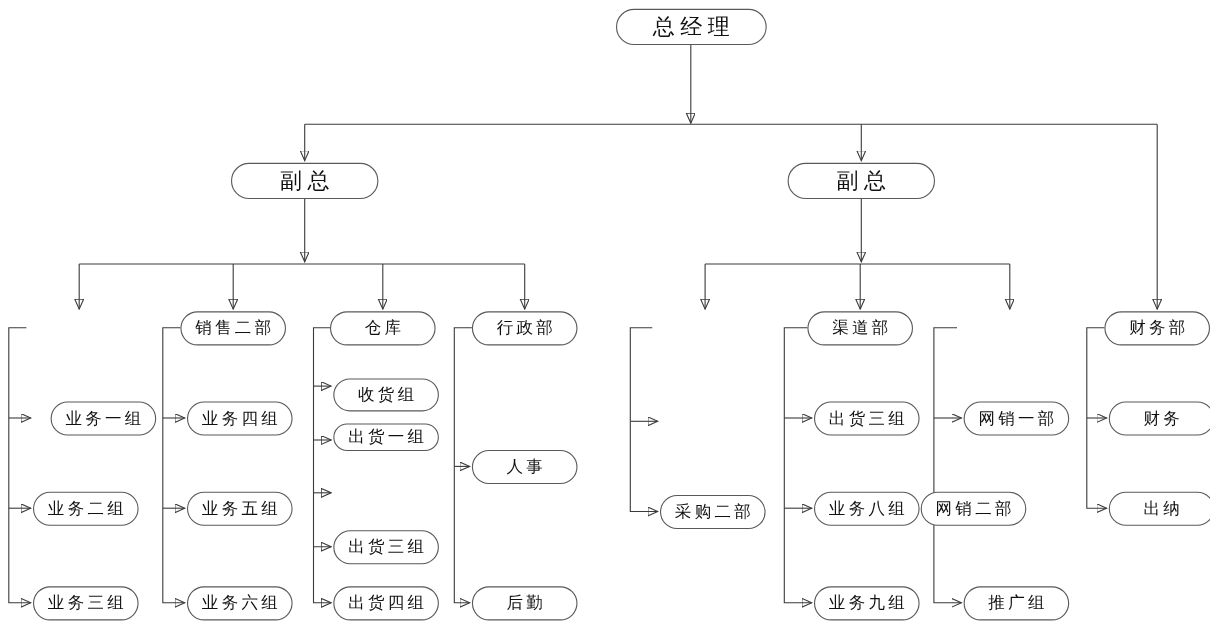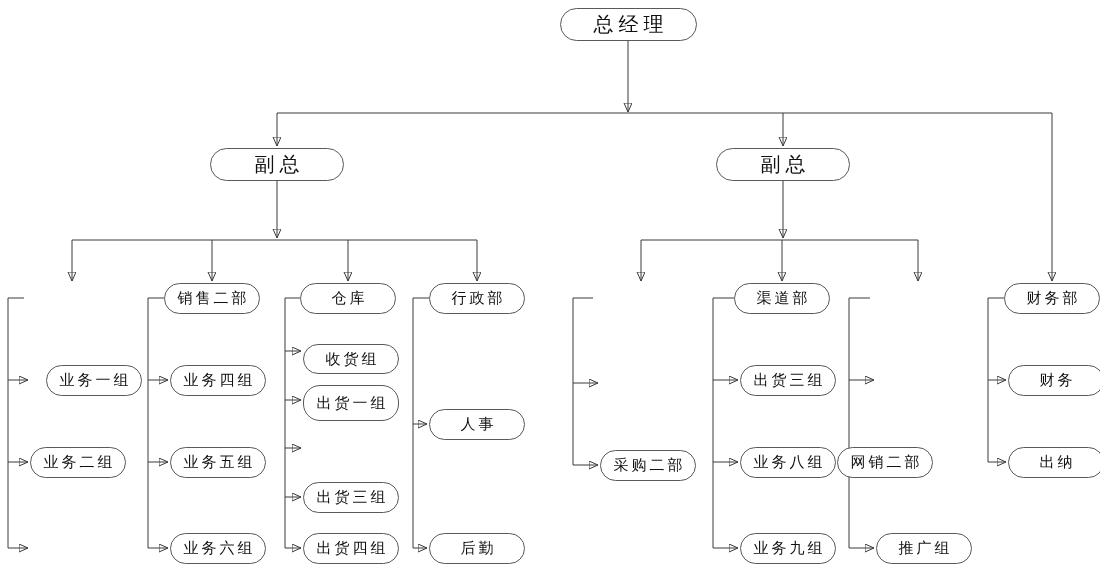--- a/index.html
+++ b/index.html
@@ -85,38 +85,40 @@
   <div class="node node-lg" style="left:716px;top:148px;width:134px;height:33px">副总</div>
 
   <div class="node" style="left:164px;top:283px;width:96px;height:31px">销售二部</div>
   <div class="node" style="left:300px;top:283px;width:96px;height:31px">仓库</div>
   <div class="node" style="left:429px;top:283px;width:96px;height:31px">行政部</div>
   <div class="node" style="left:734px;top:283px;width:96px;height:31px">渠道部</div>
   <div class="node" style="left:1004px;top:283px;width:96px;height:31px">财务部</div>
 
   <div class="node" style="left:46px;top:365px;width:96px;height:31px">业务一组</div>
   <div class="node" style="left:30px;top:447px;width:96px;height:31px">业务二组</div>
+  <div class="node" style="left:30px;top:533px;width:96px;height:31px">业务三组</div>
 
   <div class="node" style="left:170px;top:365px;width:96px;height:31px">业务四组</div>
   <div class="node" style="left:170px;top:533px;width:96px;height:31px">业务六组</div>
   <div class="node" style="left:170px;top:447px;width:96px;height:31px">业务五组</div>
 
   <div class="node" style="left:303px;top:344px;width:96px;height:30px">收货组</div>
-  <div class="node" style="left:303px;top:385px;width:96px;height:36px">出货一组</div>
+  <div class="node" style="left:303px;top:385px;width:96px;height:25px">出货一组</div>
   <div class="node" style="left:303px;top:482px;width:96px;height:31px">出货三组</div>
   <div class="node" style="left:303px;top:533px;width:96px;height:31px">出货四组</div>
 
   <div class="node" style="left:429px;top:409px;width:96px;height:31px">人事</div>
   <div class="node" style="left:429px;top:533px;width:96px;height:31px">后勤</div>
 
   <div class="node" style="left:600px;top:450px;width:96px;height:31px">采购二部</div>
 
   <div class="node" style="left:740px;top:365px;width:96px;height:31px">出货三组</div>
   <div class="node" style="left:740px;top:533px;width:96px;height:31px">业务九组</div>
   <div class="node" style="left:740px;top:447px;width:96px;height:31px">业务八组</div>
 
+  <div class="node" style="left:876px;top:365px;width:96px;height:31px">网销一部</div>
   <div class="node" style="left:837px;top:447px;width:96px;height:31px">网销二部</div>
   <div class="node" style="left:876px;top:533px;width:96px;height:31px">推广组</div>
 
   <div class="node" style="left:1008px;top:365px;width:96px;height:31px">财务</div>
   <div class="node" style="left:1008px;top:447px;width:96px;height:31px">出纳</div>
 
 </div>
 
 </body></html>

